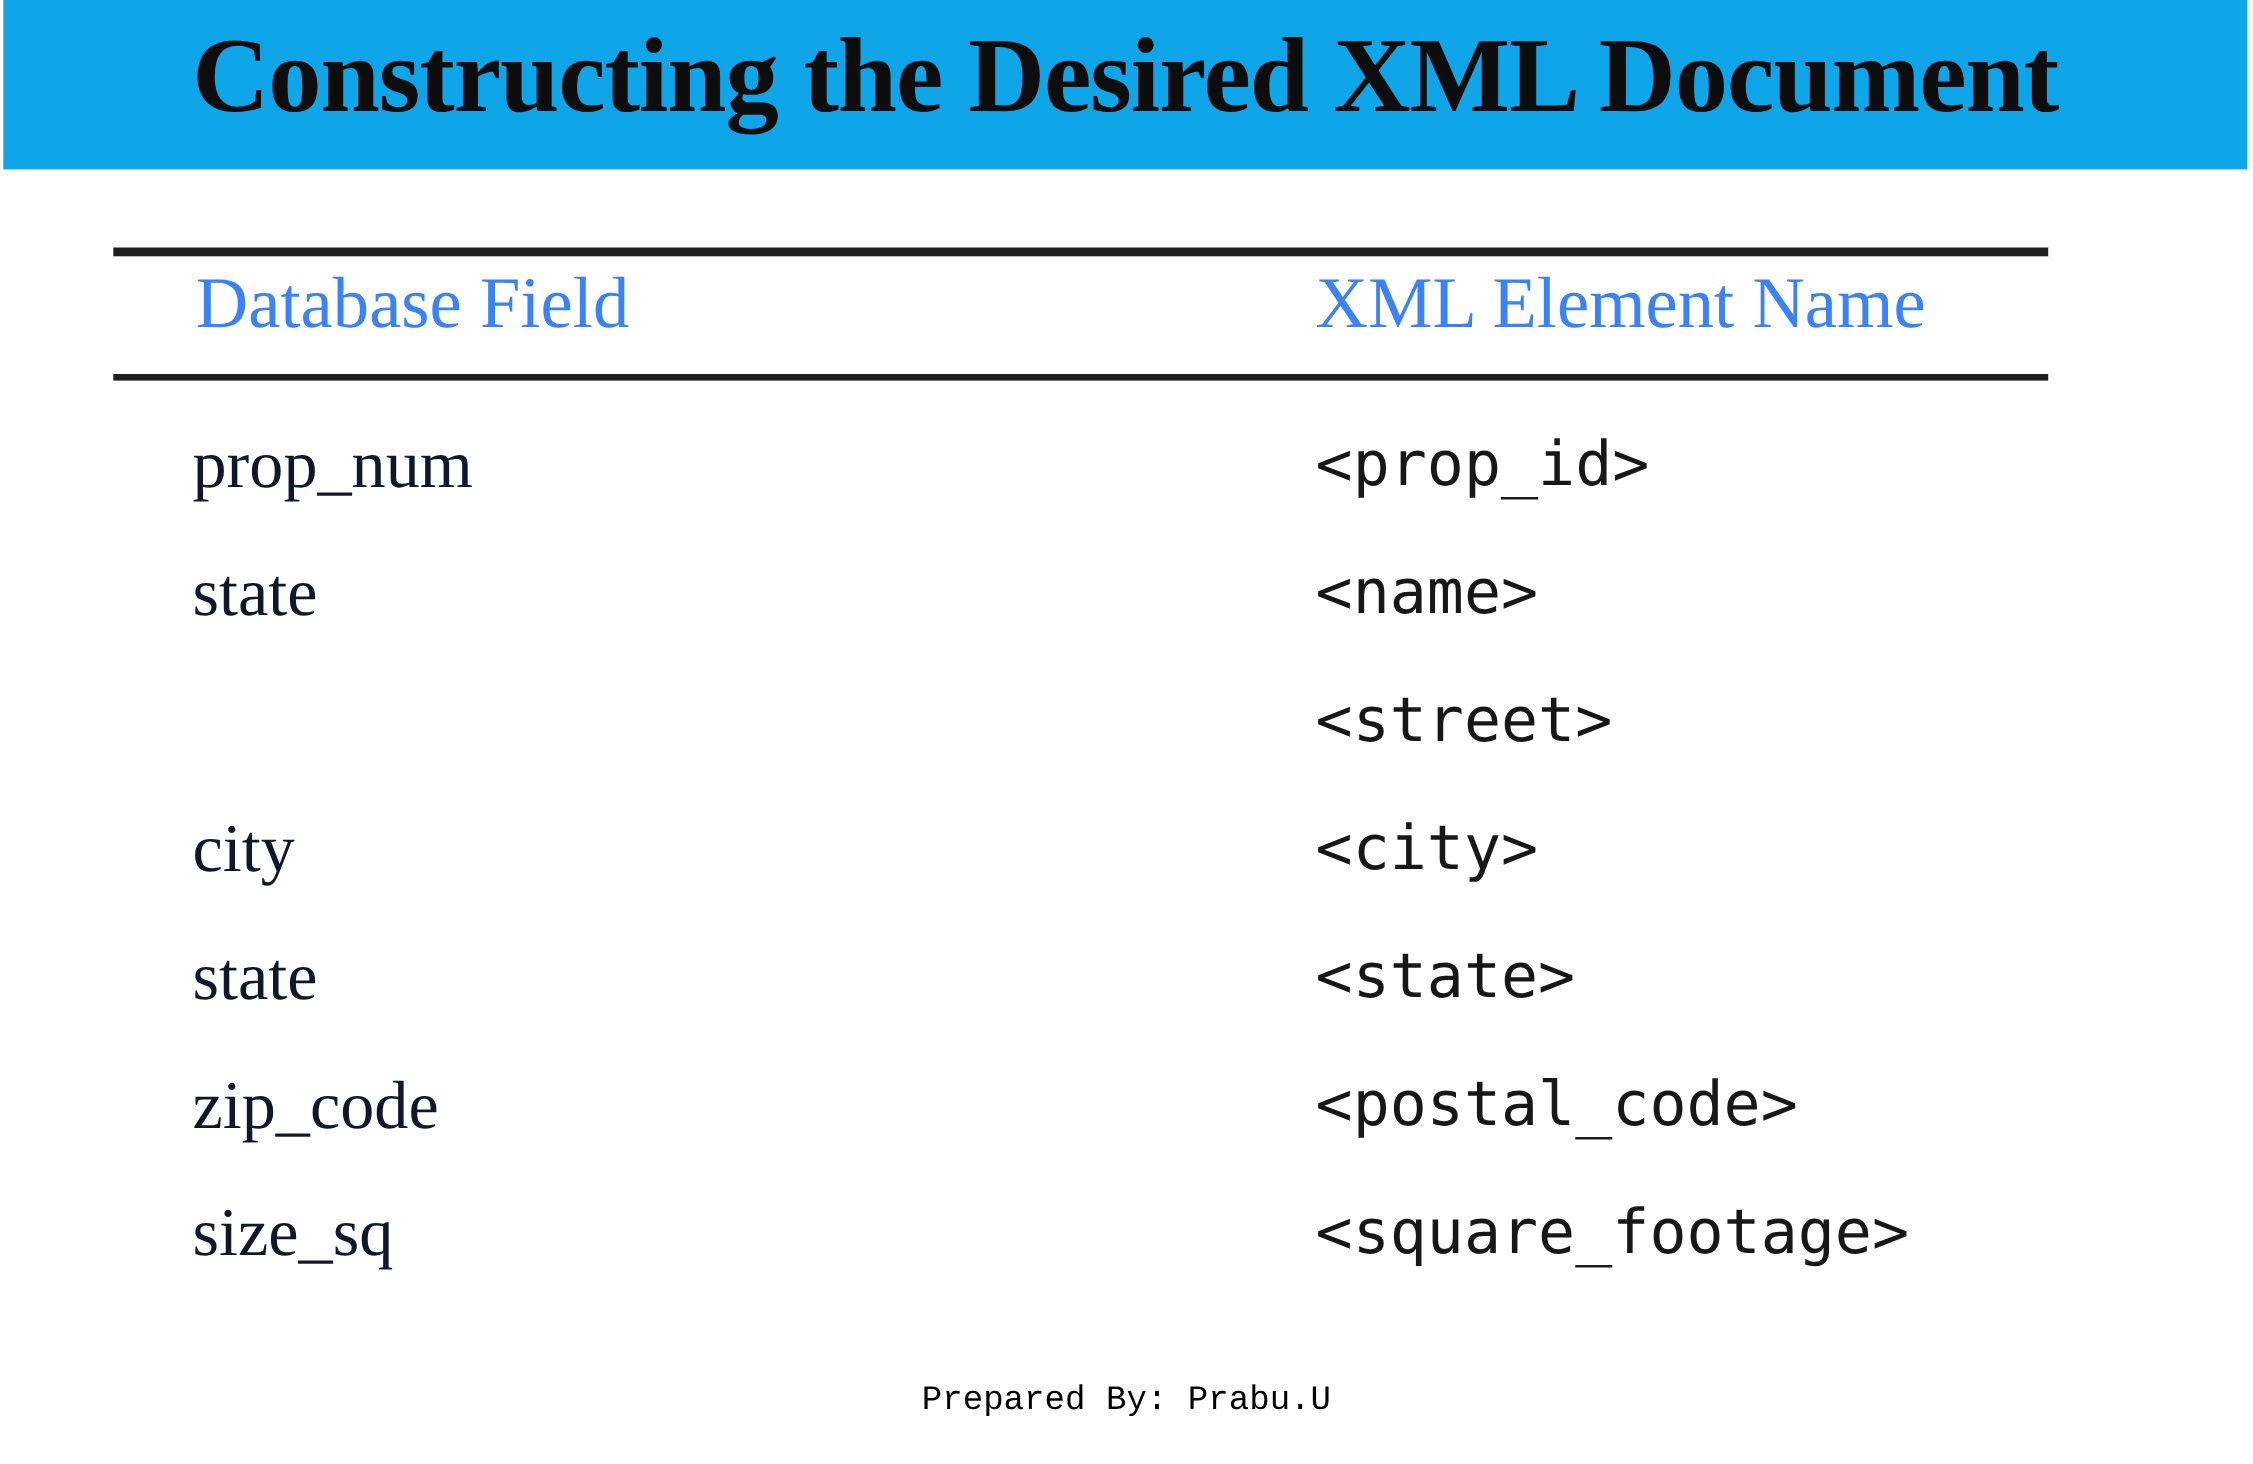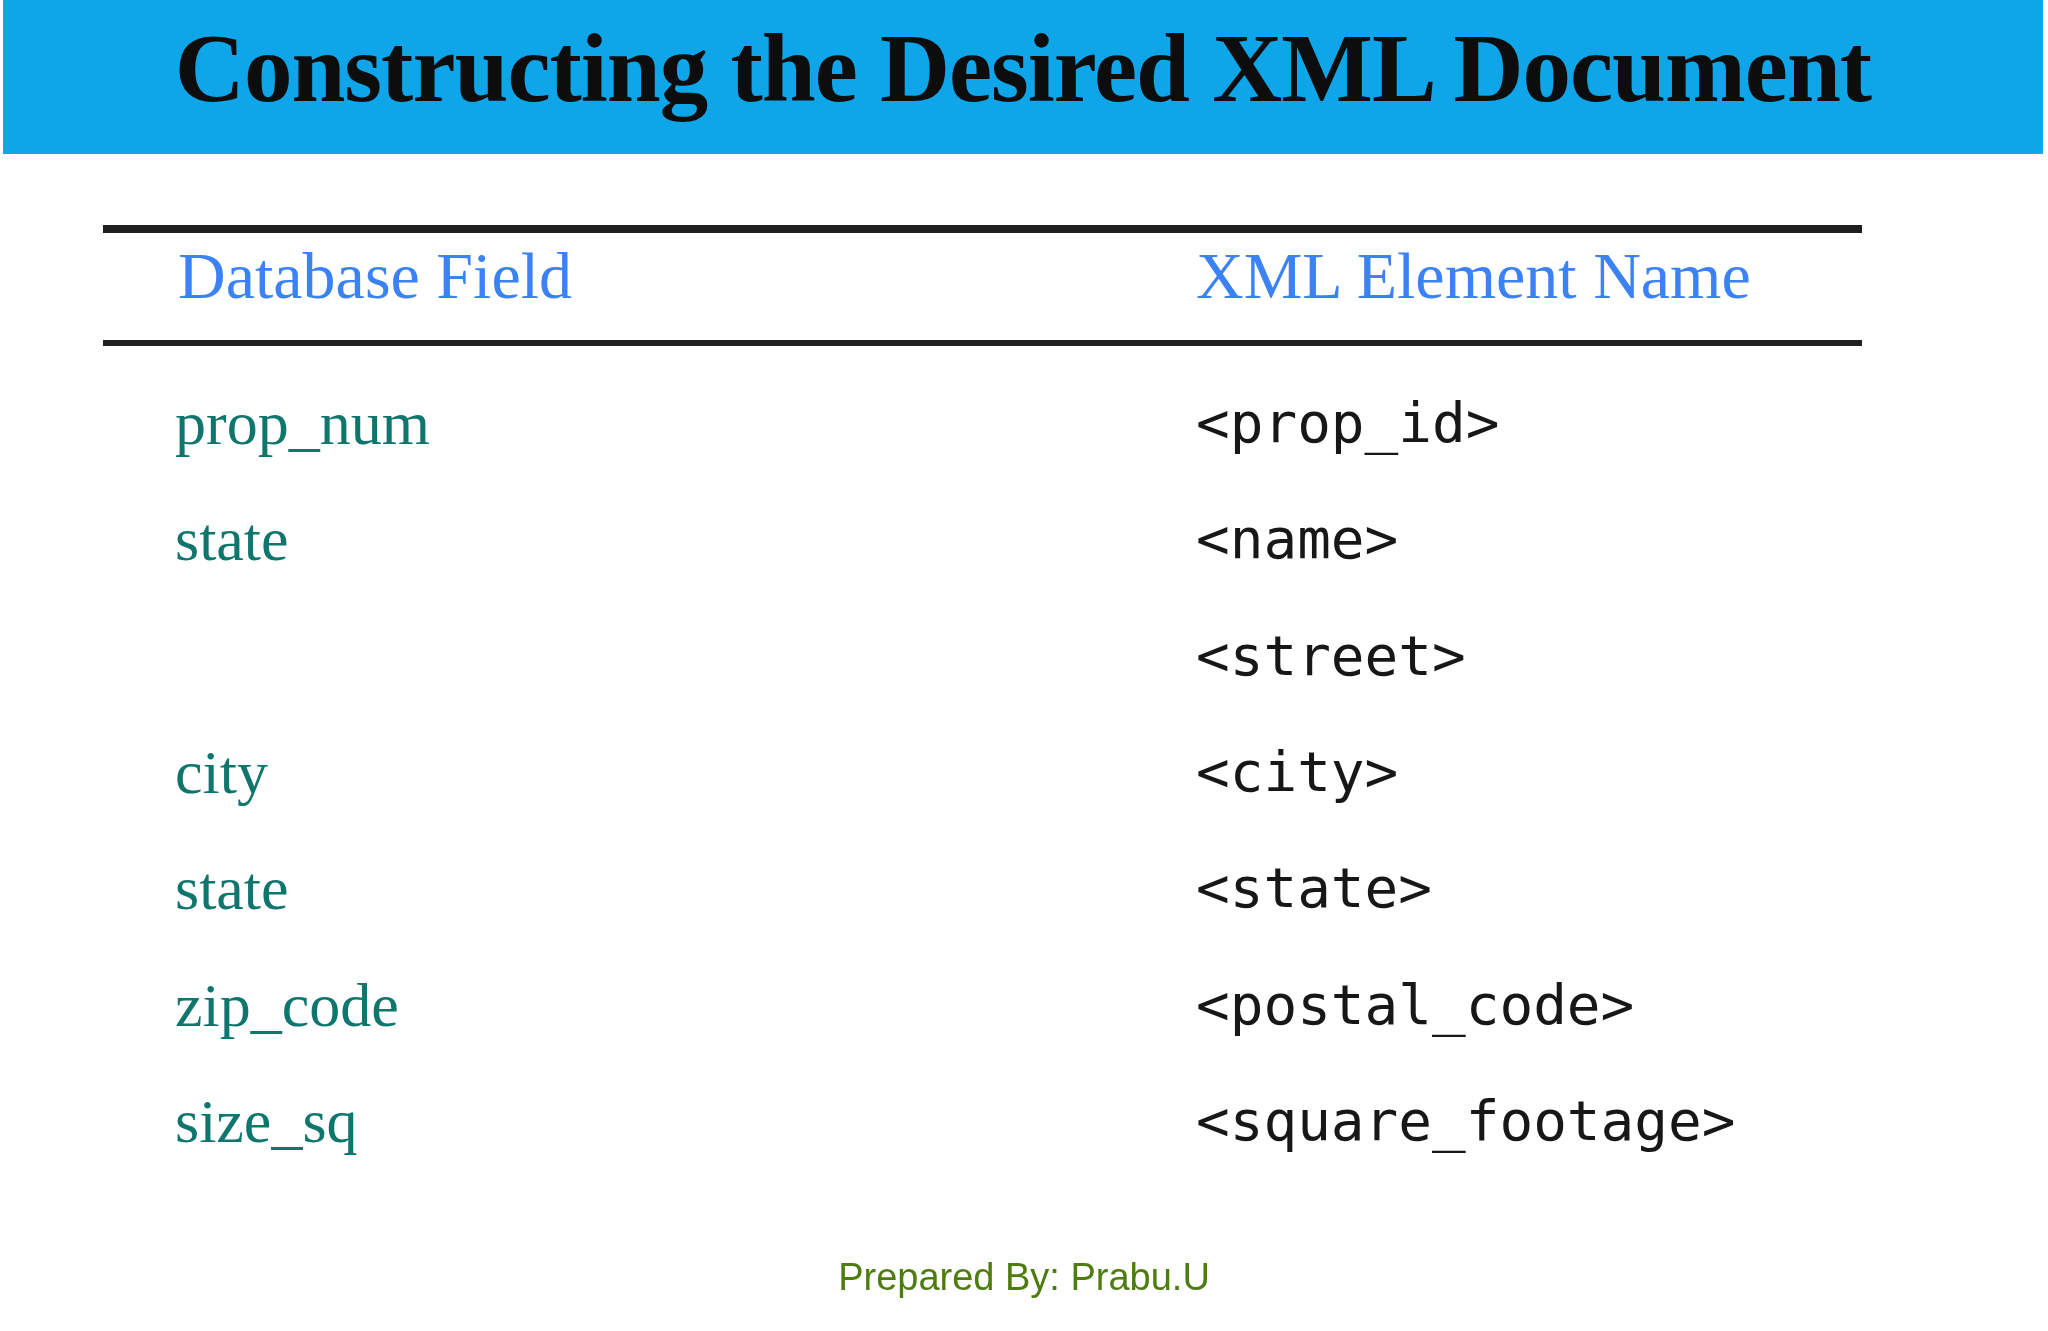--- a/index.html
+++ b/index.html
@@ -63,43 +63,43 @@
     width: 2048px;
     height: 70px;
   }
   .cell-field {
     position: absolute;
     left: 175px;
     top: 0;
     font-family: "Liberation Serif", serif;
     font-size: 62px;
     line-height: 1;
-    color: #0f766e;
+    color: #0f172a;
     white-space: nowrap;
   }
   .cell-element {
     position: absolute;
     left: 1196px;
     top: 3px;
     font-family: "DejaVu Sans Mono", monospace;
     font-size: 56px;
     line-height: 1;
     color: #171717;
     white-space: nowrap;
   }
   .footer-credit {
     position: absolute;
     top: 1258px;
     left: 0;
     width: 100%;
     text-align: center;
-    font-family: Liberation Sans, sans-serif;
-    font-size: 38px;
+    font-family: Liberation Mono, monospace;
+    font-size: 31px;
     line-height: 1;
-    color: #4d7c0f;
+    color: #000000;
     white-space: nowrap;
   }
 </style>
 </head>
 <body>
 
 <div>
 
   <header class="title-bar">
     <h1 class="slide-title">Constructing the Desired XML Document</h1>

